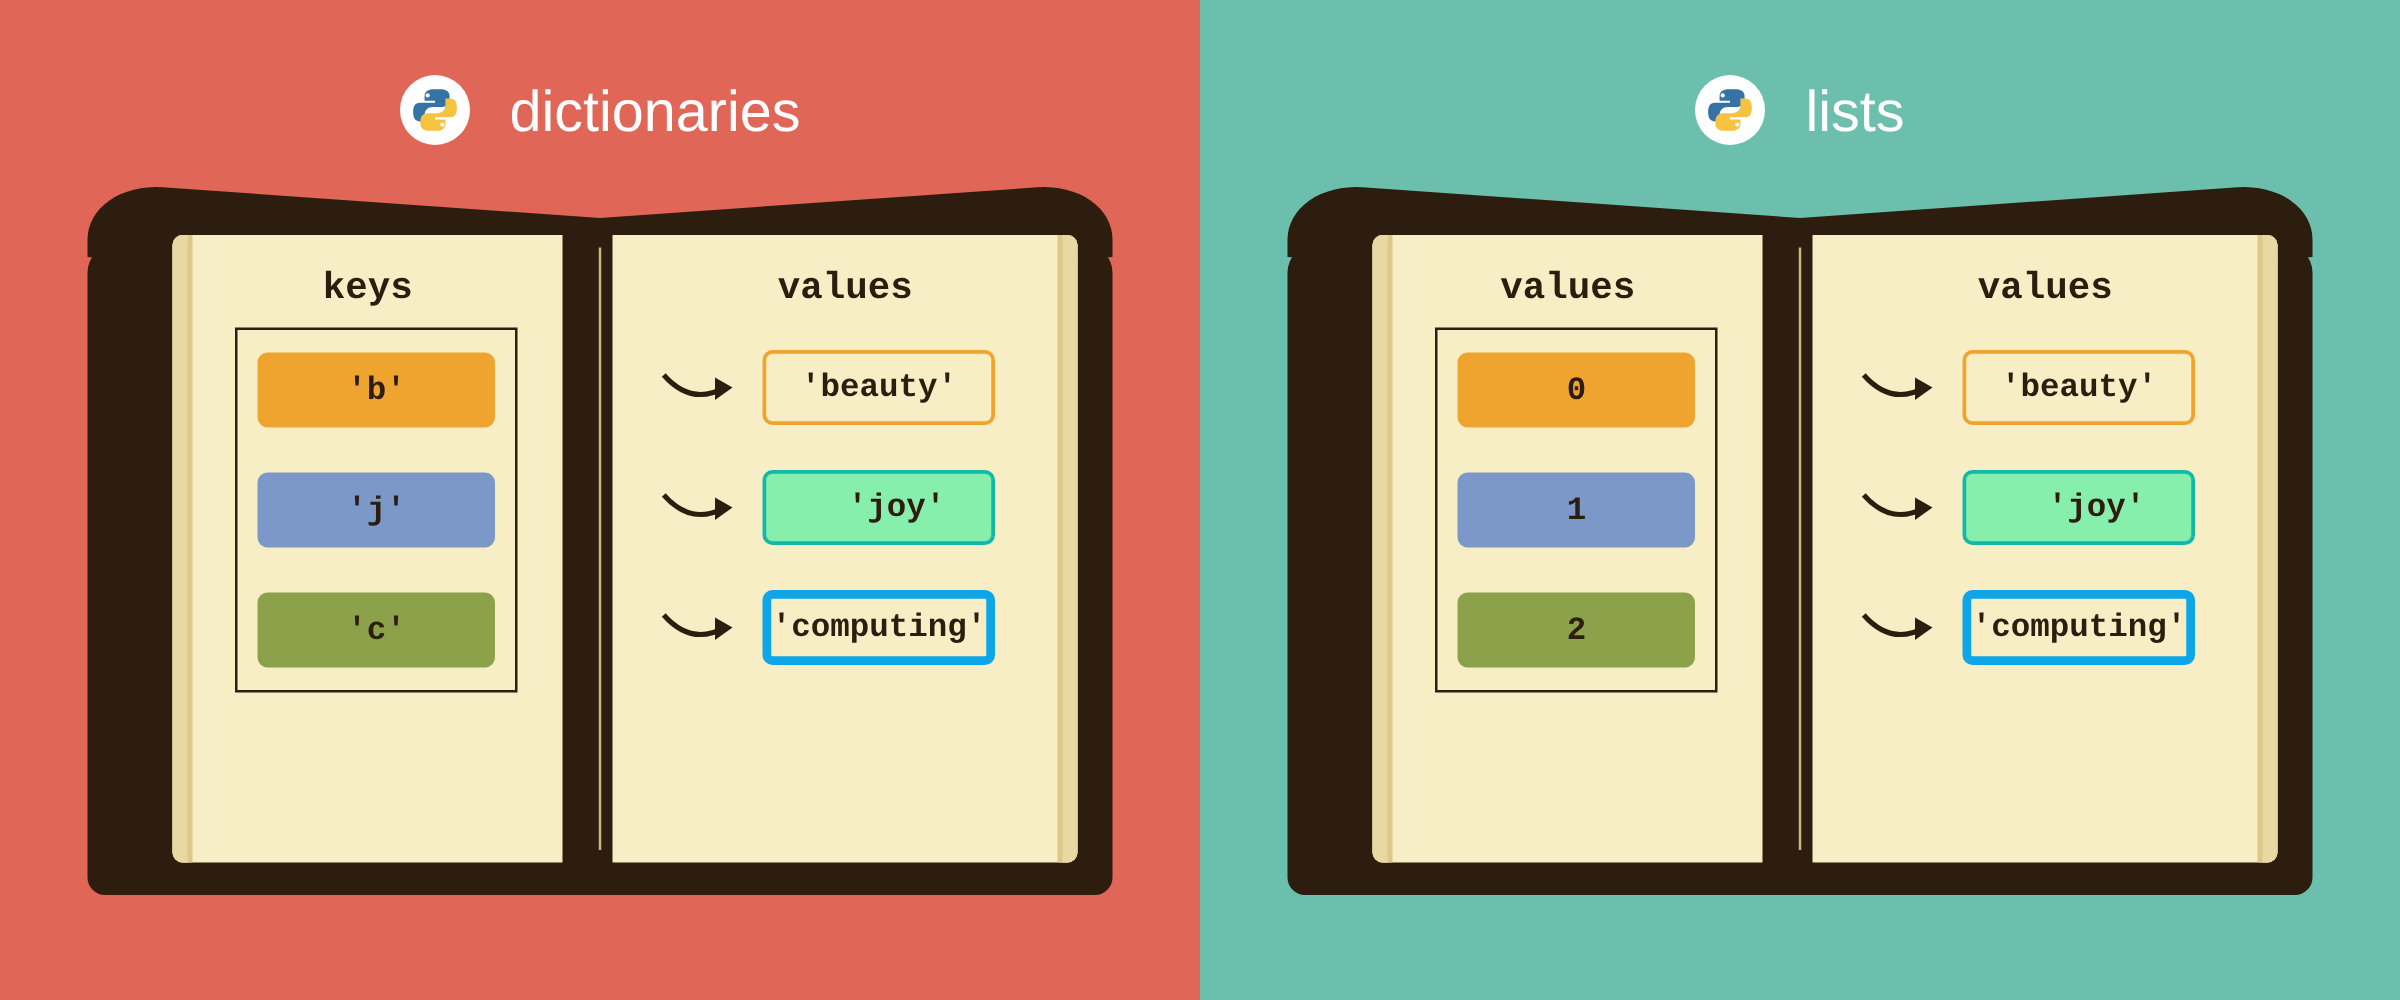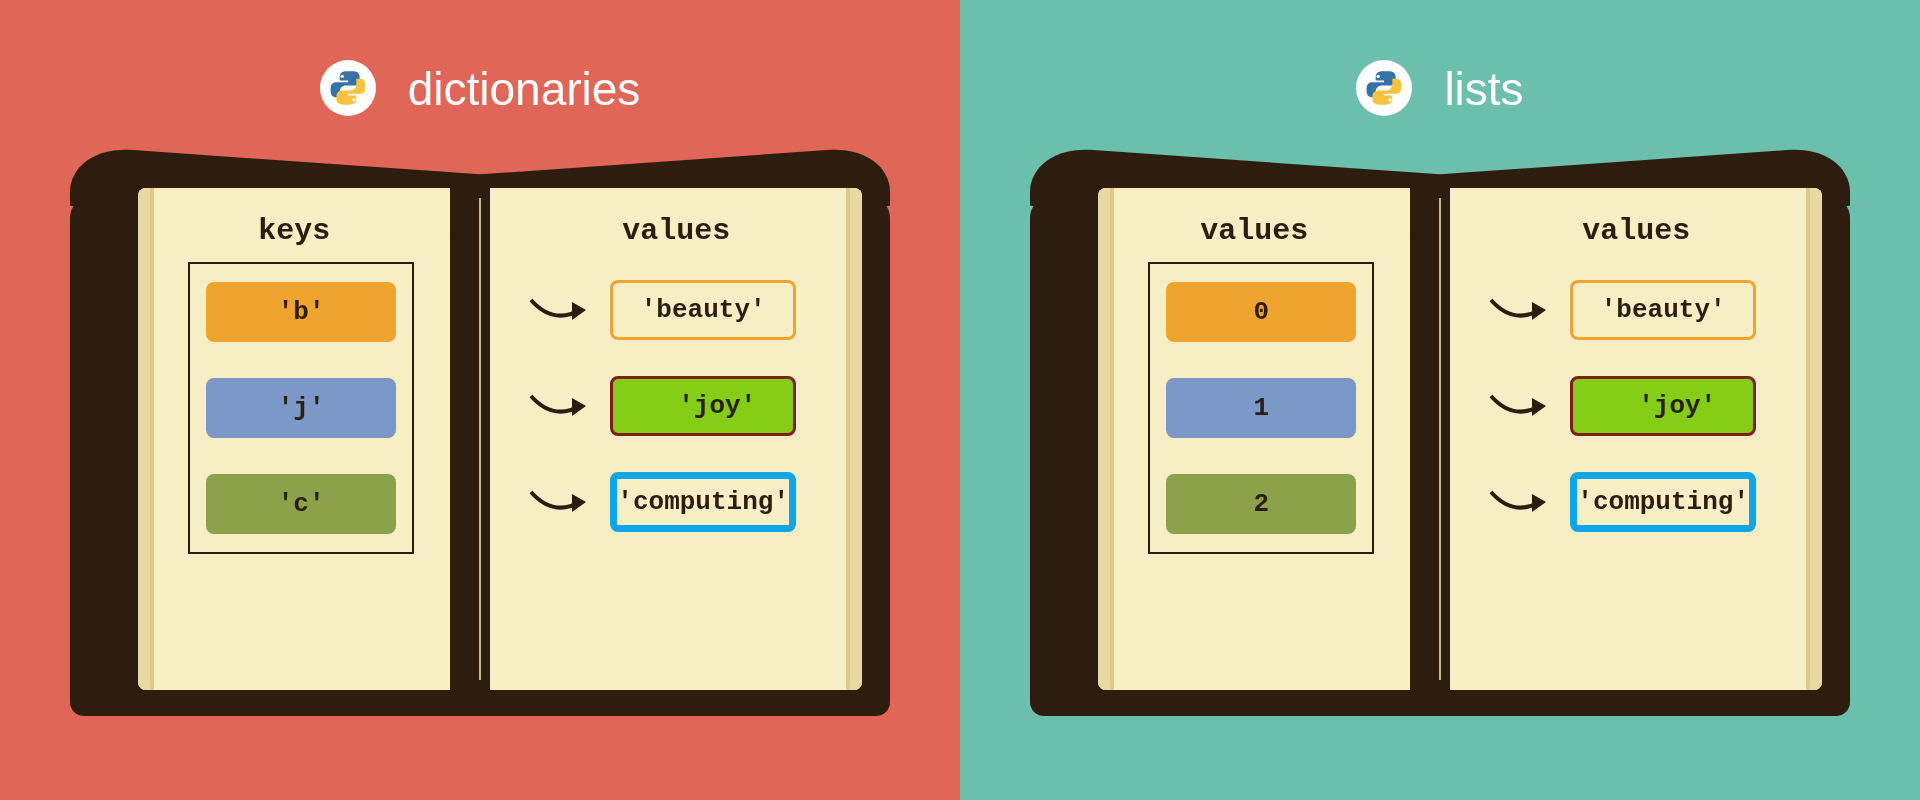--- a/index.html
+++ b/index.html
@@ -124,21 +124,21 @@
     justify-content: center;
     font-family: "Courier New", monospace;
     font-size: 26px;
     font-weight: bold;
     color: #2d1d0e;
   }
   .chip-solid-orange { background: #f0a430; }
   .chip-solid-blue   { background: #7b98c8; }
   .chip-solid-green  { background: #8ba24b; }
   .chip-outline-orange { background: #f7eec6; border: 3px solid #f0a430; }
-  .chip-outline-blue   { background: #84cc16; border: 3px solid #7f1d1d; padding-left: 28px; }
+  .chip-outline-blue   { background: #86efac; border: 3px solid #14b8a6; padding-left: 28px; }
   .chip-outline-green  { background: #f7eec6; border: 7px solid #0ea5e9; }
   .value-row {
     display: flex;
     align-items: center;
     gap: 12px;
   }
   .value-row .chip { flex: 1; }
   .arrow-svg { width: 70px; height: 40px; flex-shrink: 0; }
 </style>
 </head>

